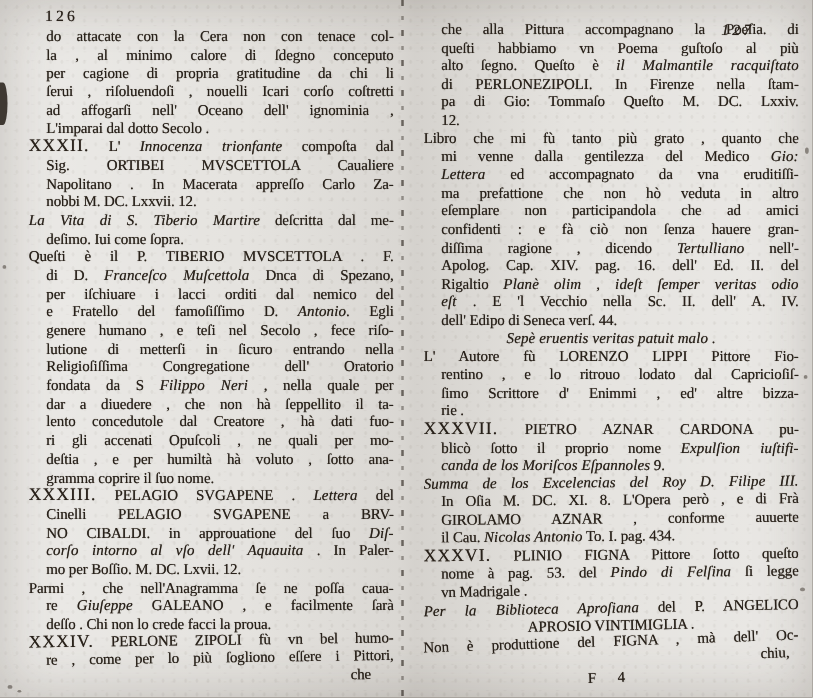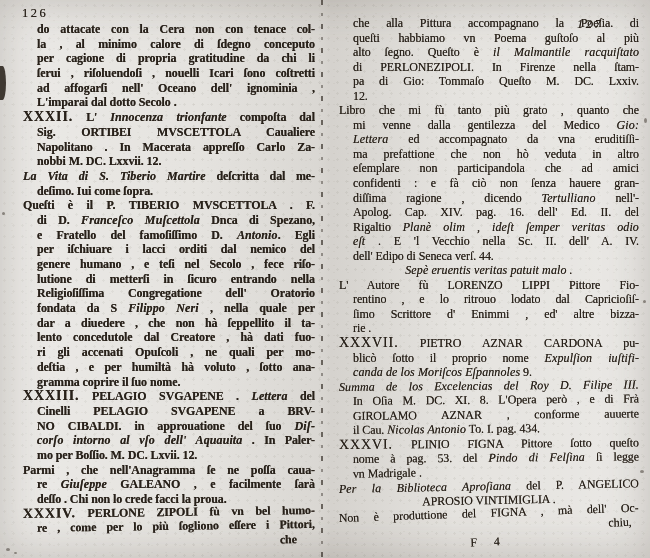--- a/index.html
+++ b/index.html
@@ -19,24 +19,24 @@
   .gutter {
     position:absolute; left:321px; top:0; bottom:0; width:2px; opacity:.75;
     background: repeating-linear-gradient(180deg,
       rgba(42,35,28,.85) 0 5px, rgba(42,35,28,0) 5px 13px,
       rgba(42,35,28,.55) 13px 16px, rgba(42,35,28,0) 16px 24px);
   }
   .pagenum {
     position:absolute; font-size:12.5px; letter-spacing:2.5px;
     text-shadow: 0 0 .6px rgba(40,32,24,.8);
   }
-  .pagenum.pl { left:22px; top:6px;text-align:right; }
+  .pagenum.pl { left:36px; top:6px;text-align:right; }
   .pagenum.pr { left:577px; top:17px;font-style:italic; }
   .page { position:absolute; }
-  .page.leftp  { left:23px;  top:22px; width:292px;font-weight:bold; }
+  .page.leftp  { left:23px;  top:22px; width:292px; }
   .page.rightp { left:339px; top:16px; width:300px; }
   .line {
     height:14.7px; line-height:14.7px; overflow:hidden;
     font-size:12px; letter-spacing:-0.1px;
     text-align:justify; text-align-last:justify;
     text-shadow: 0 0 .55px rgba(40,32,22,.75);
   }
   .rightp .line { height:14.55px; line-height:14.55px; }
   .line.n { padding-left:14px; }
   .line.e { text-align-last:left; }
@@ -74,33 +74,33 @@
   <div class="speck" style="left:640px;top:470px;width:4px;height:3px;"></div>
 
   <div class="pagenum pl">126</div>
   <div class="pagenum pr">127</div>
 
   <div class="page leftp">
     <div>
         <div class="line n">do attacate con la Cera non con tenace col-</div>
         <div class="line n">la , al minimo calore di ſdegno conceputo</div>
         <div class="line n">per cagione di propria gratitudine da chi li</div>
-        <div class="line n">ſerui , riſoluendoſi , nouelli Icari ſono coſtretti</div>
+        <div class="line n">ſerui , riſoluendoſi , nouelli Icari corſo coſtretti</div>
         <div class="line n">ad affogarſi nell' Oceano dell' ignominia ,</div>
         <div class="line n e">L'imparai dal dotto Secolo .</div>
         <div class="line f"><span class="lbl">XXXII.</span> L' <i>Innocenza trionfante</i> compoſta dal</div>
         <div class="line n">Sig. ORTIBEI MVSCETTOLA Caualiere</div>
         <div class="line n">Napolitano . In Macerata appreſſo Carlo Za-</div>
         <div class="line n e">nobbi M. DC. Lxxvii. 12.</div>
         <div class="line f"><i>La Vita di S. Tiberio Martire</i> deſcritta dal me-</div>
         <div class="line n e">deſimo. Iui come ſopra.</div>
         <div class="line f">Queſti è il P. TIBERIO MVSCETTOLA . F.</div>
         <div class="line n">di D. <i>Franceſco Muſcettola</i> Dnca di Spezano,</div>
+        <div class="line n">per iſchiuare i lacci orditi dal nemico del</div>
         <div class="line n">e Fratello del famoſiſſimo D. <i>Antonio</i>. Egli</div>
-        <div class="line n">per iſchiuare i lacci orditi dal nemico del</div>
         <div class="line n">genere humano , e teſi nel Secolo , fece riſo-</div>
         <div class="line n">lutione di metterſi in ſicuro entrando nella</div>
         <div class="line n">Religioſiſſima Congregatione dell' Oratorio</div>
         <div class="line n">fondata da S <i>Filippo Neri</i> , nella quale per</div>
         <div class="line n">dar a diuedere , che non hà ſeppellito il ta-</div>
         <div class="line n">lento concedutole dal Creatore , hà dati fuo-</div>
         <div class="line n">ri gli accenati Opuſcoli , ne quali per mo-</div>
         <div class="line n">deſtia , e per humiltà hà voluto , ſotto ana-</div>
         <div class="line n e">gramma coprire il ſuo nome.</div>
         <div class="line f"><span class="lbl">XXXIII.</span> PELAGIO SVGAPENE . <i>Lettera</i> del</div>

